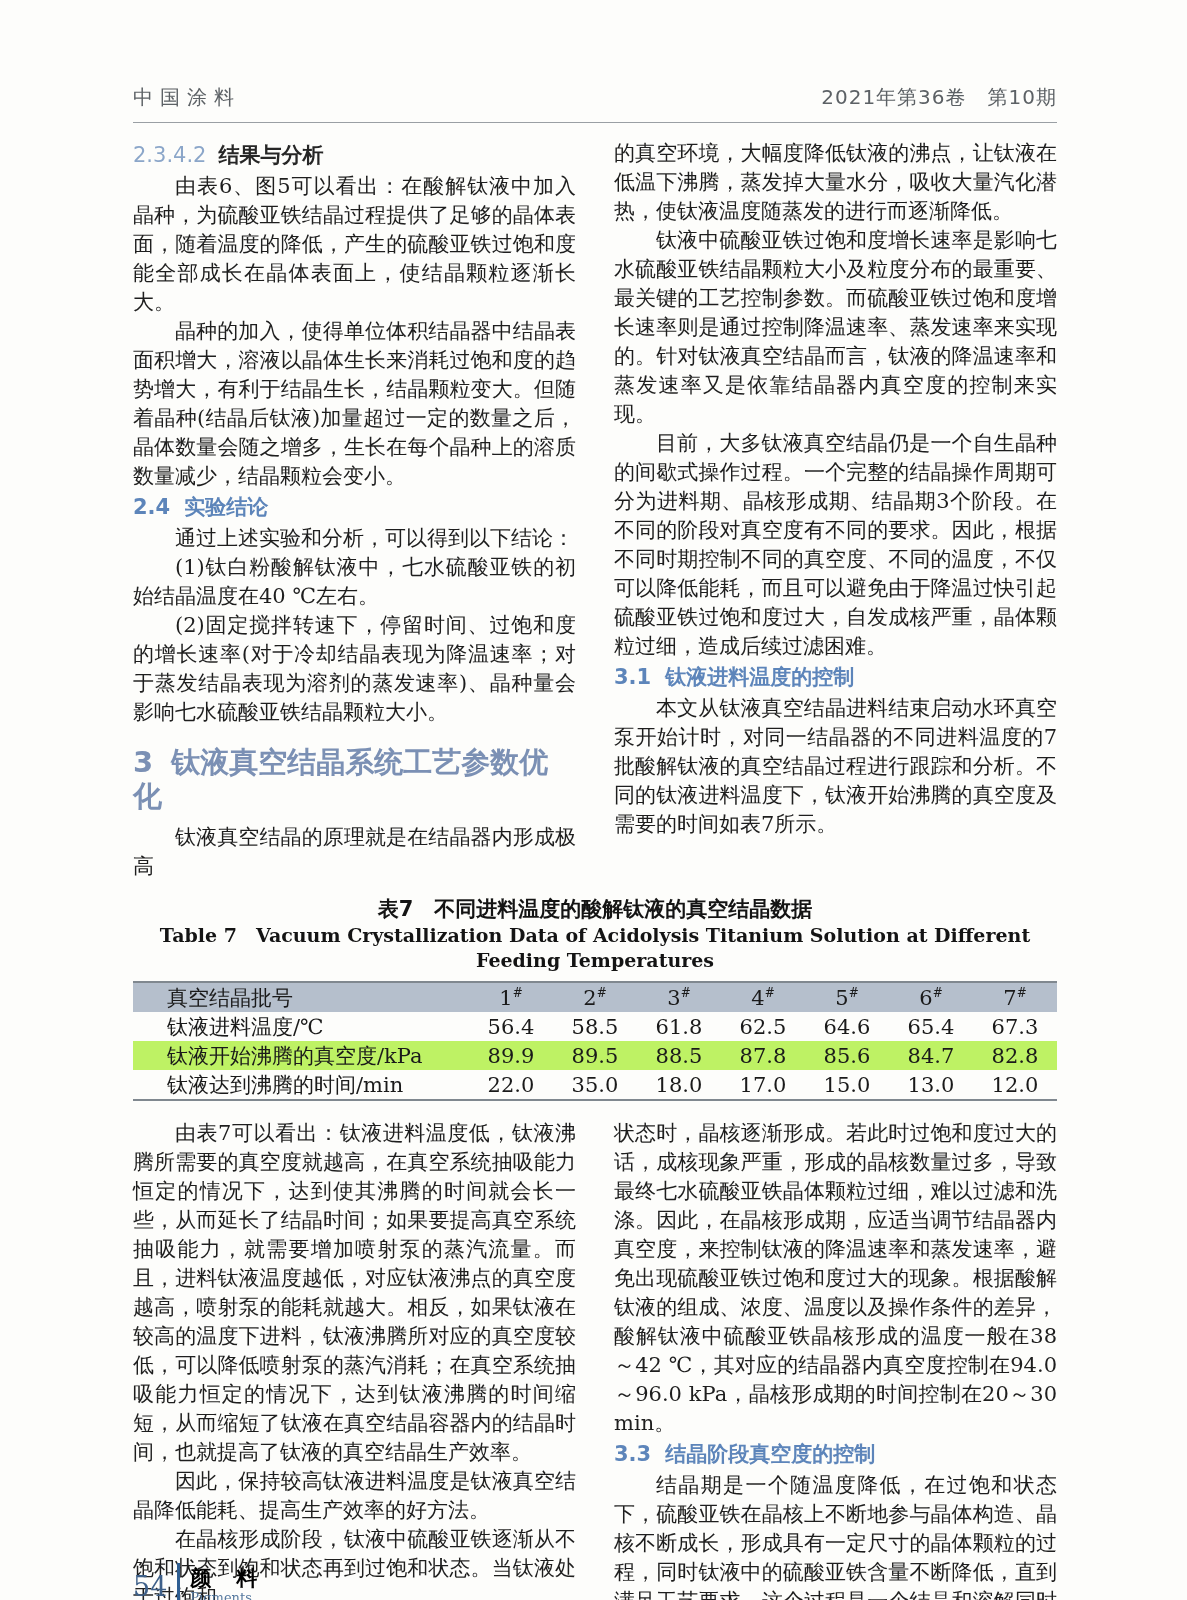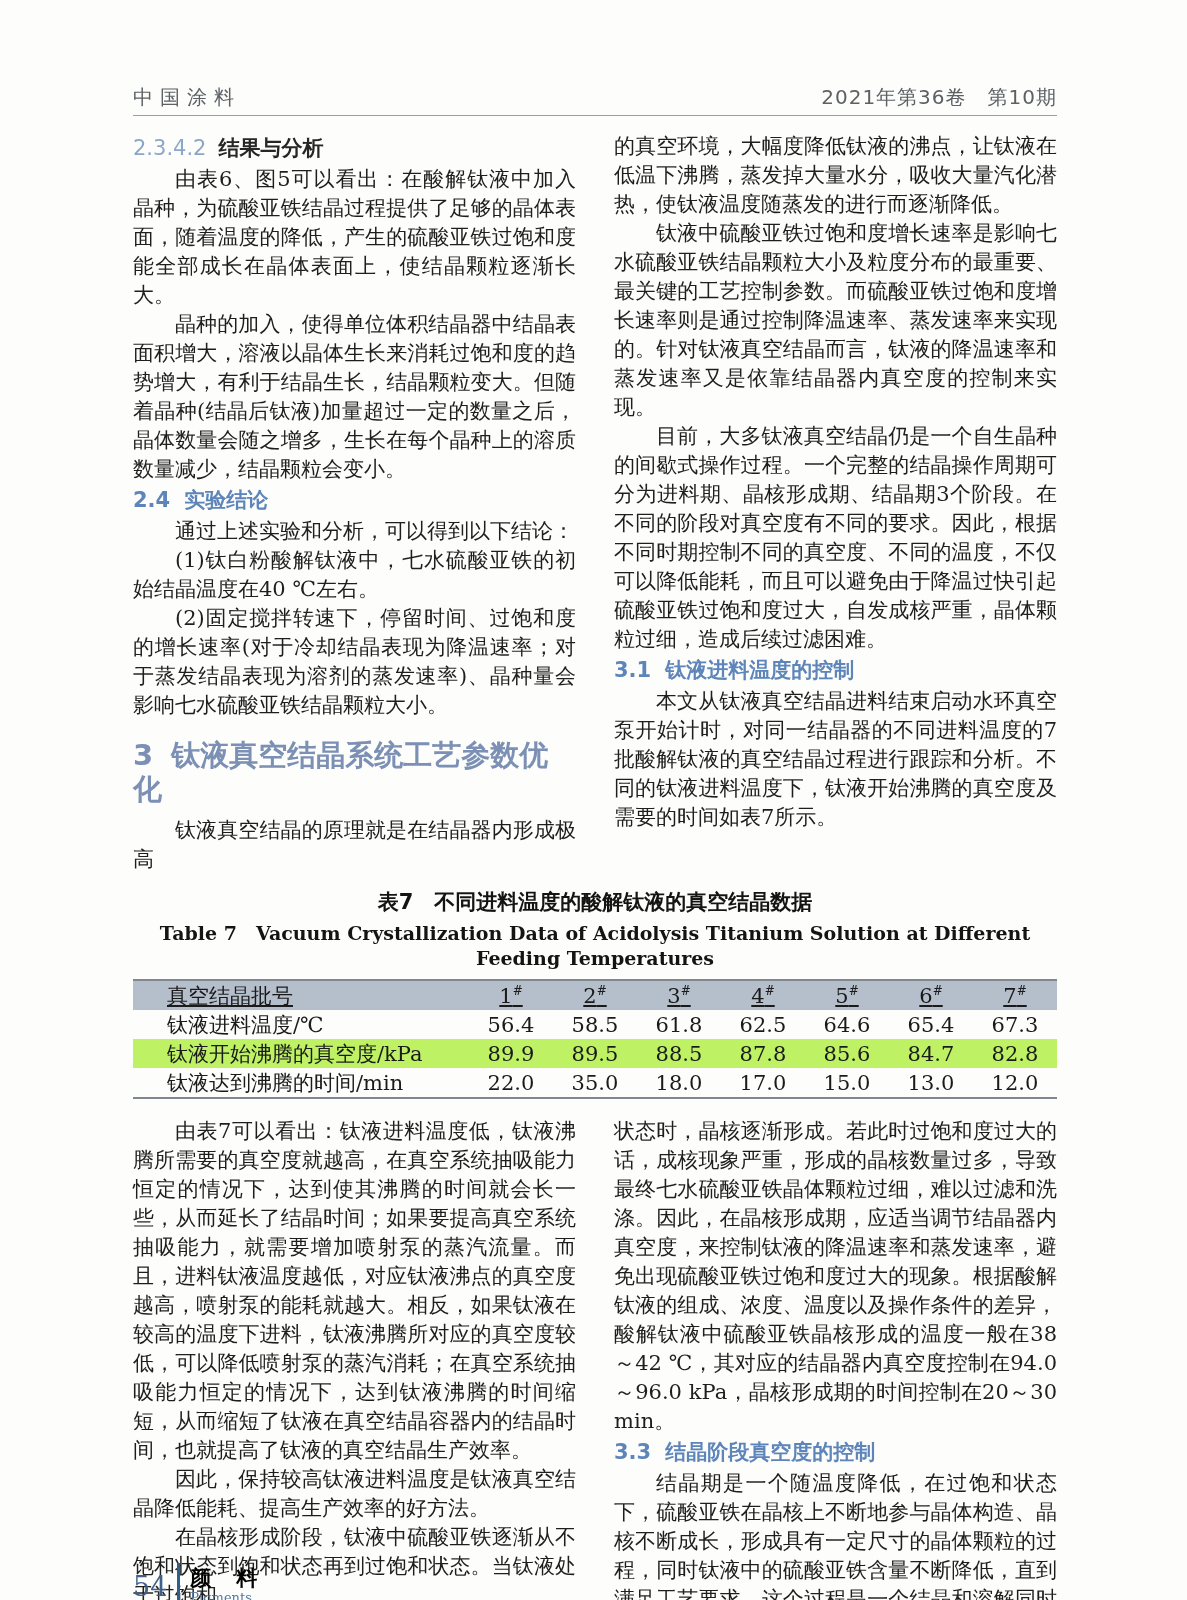--- a/index.html
+++ b/index.html
@@ -6,21 +6,21 @@
   .page {
     position:relative; width:1187px; height:1600px;
     background:#fdfdfb; overflow:hidden;
     font-family:"DejaVu Serif", serif; color:#1e1e1e;
   }
   .content { position:absolute; left:133px; top:84px; width:924px; }
 
   
   .page-header {
     display:flex; justify-content:space-between; align-items:flex-end;
-    border-bottom:1px solid #9a9fa4; padding-bottom:4px;
+    border-bottom:1px solid #9a9fa4; padding-bottom:11px;
     font-family:"DejaVu Sans", "Liberation Sans", sans-serif;
     font-size:20px; color:#5c6165;
   }
   .journal { letter-spacing:7px; }
   .issue { letter-spacing:1px; }
 
   
   .cols { display:flex; gap:38px; }
   .col { width:443px; font-size:21px; line-height:29px; }
   .top-cols { margin-top:16px; }
@@ -45,32 +45,32 @@
   .h1 .hnum { margin-right:18px; }
 
   
   .table-block { margin-top:14px; }
   .cap-cn {
     text-align:center; font-family:"DejaVu Sans", "Liberation Sans", sans-serif;
     font-weight:bold; font-size:21px; color:#141414;
   }
   .cap-en {
     text-align:center; font-family:"DejaVu Serif", "Liberation Serif", serif;
-    font-weight:bold; font-size:19px; margin-top:5px; color:#141414;
+    font-weight:bold; font-size:19px; color:#141414;
   }
   table.data {
     width:100%; border-collapse:collapse; margin-top:10px;
     border-top:2px solid #80888f; border-bottom:2px solid #80888f;
     font-size:21px; color:#1a1a1a;
   }
   table.data th, table.data td {
     height:29px; text-align:center; font-weight:normal; padding:0 2px;
   }
   table.data .lbl { text-align:left; padding-left:34px; width:300px; }
-  table.data thead tr { background:#b5bfcc;text-decoration:underline; }
+  table.data thead tr { background:#b5bfcc; }
   table.data tr.band { background:#bef264; }
   table.data sup { font-size:12px; vertical-align:super; }
 
   
   .page-footer { position:absolute; left:133px; top:1563px; display:flex; align-items:center; }
   .pagenum {
     font-size:27px; color:#3e6089; margin-right:10px;
     font-family:"DejaVu Serif", "Liberation Serif", serif;
   }
   .vbar { width:3px; height:46px; background:#2f5e91; margin-right:10px; }

